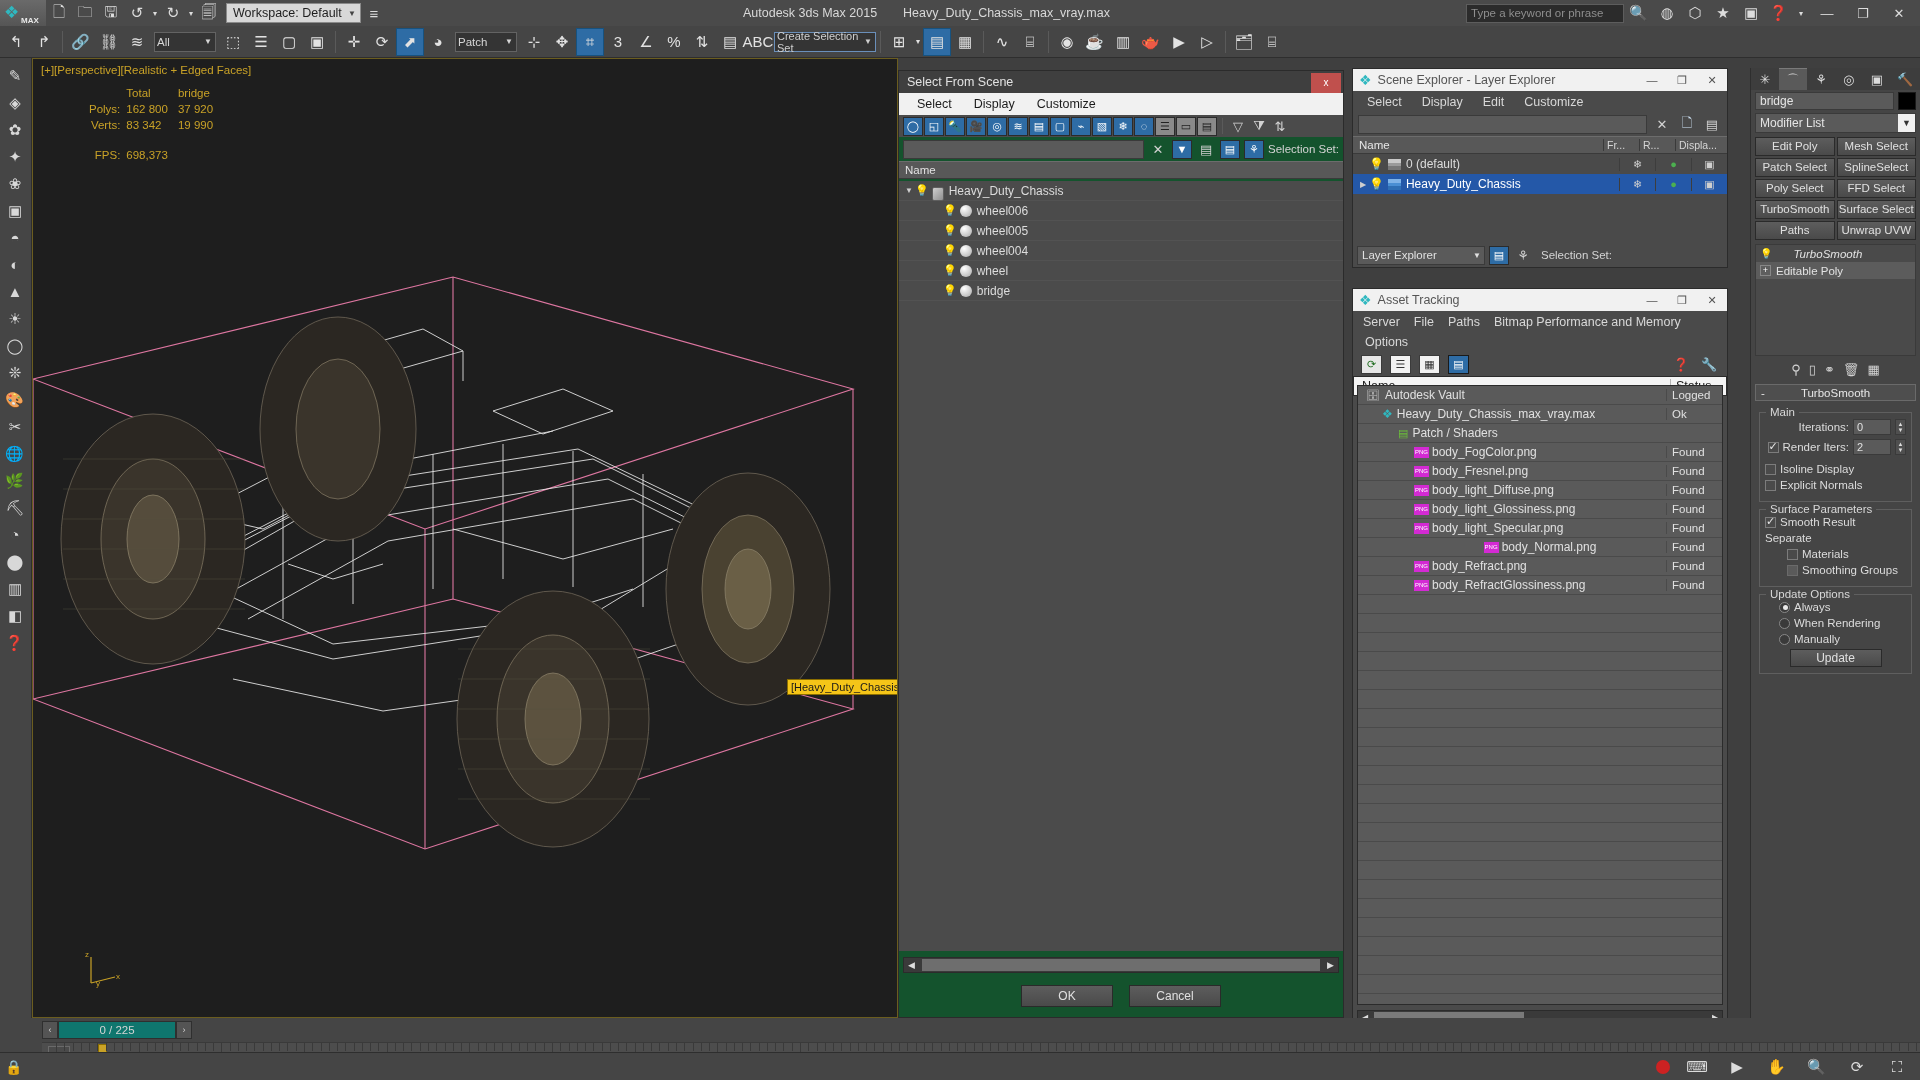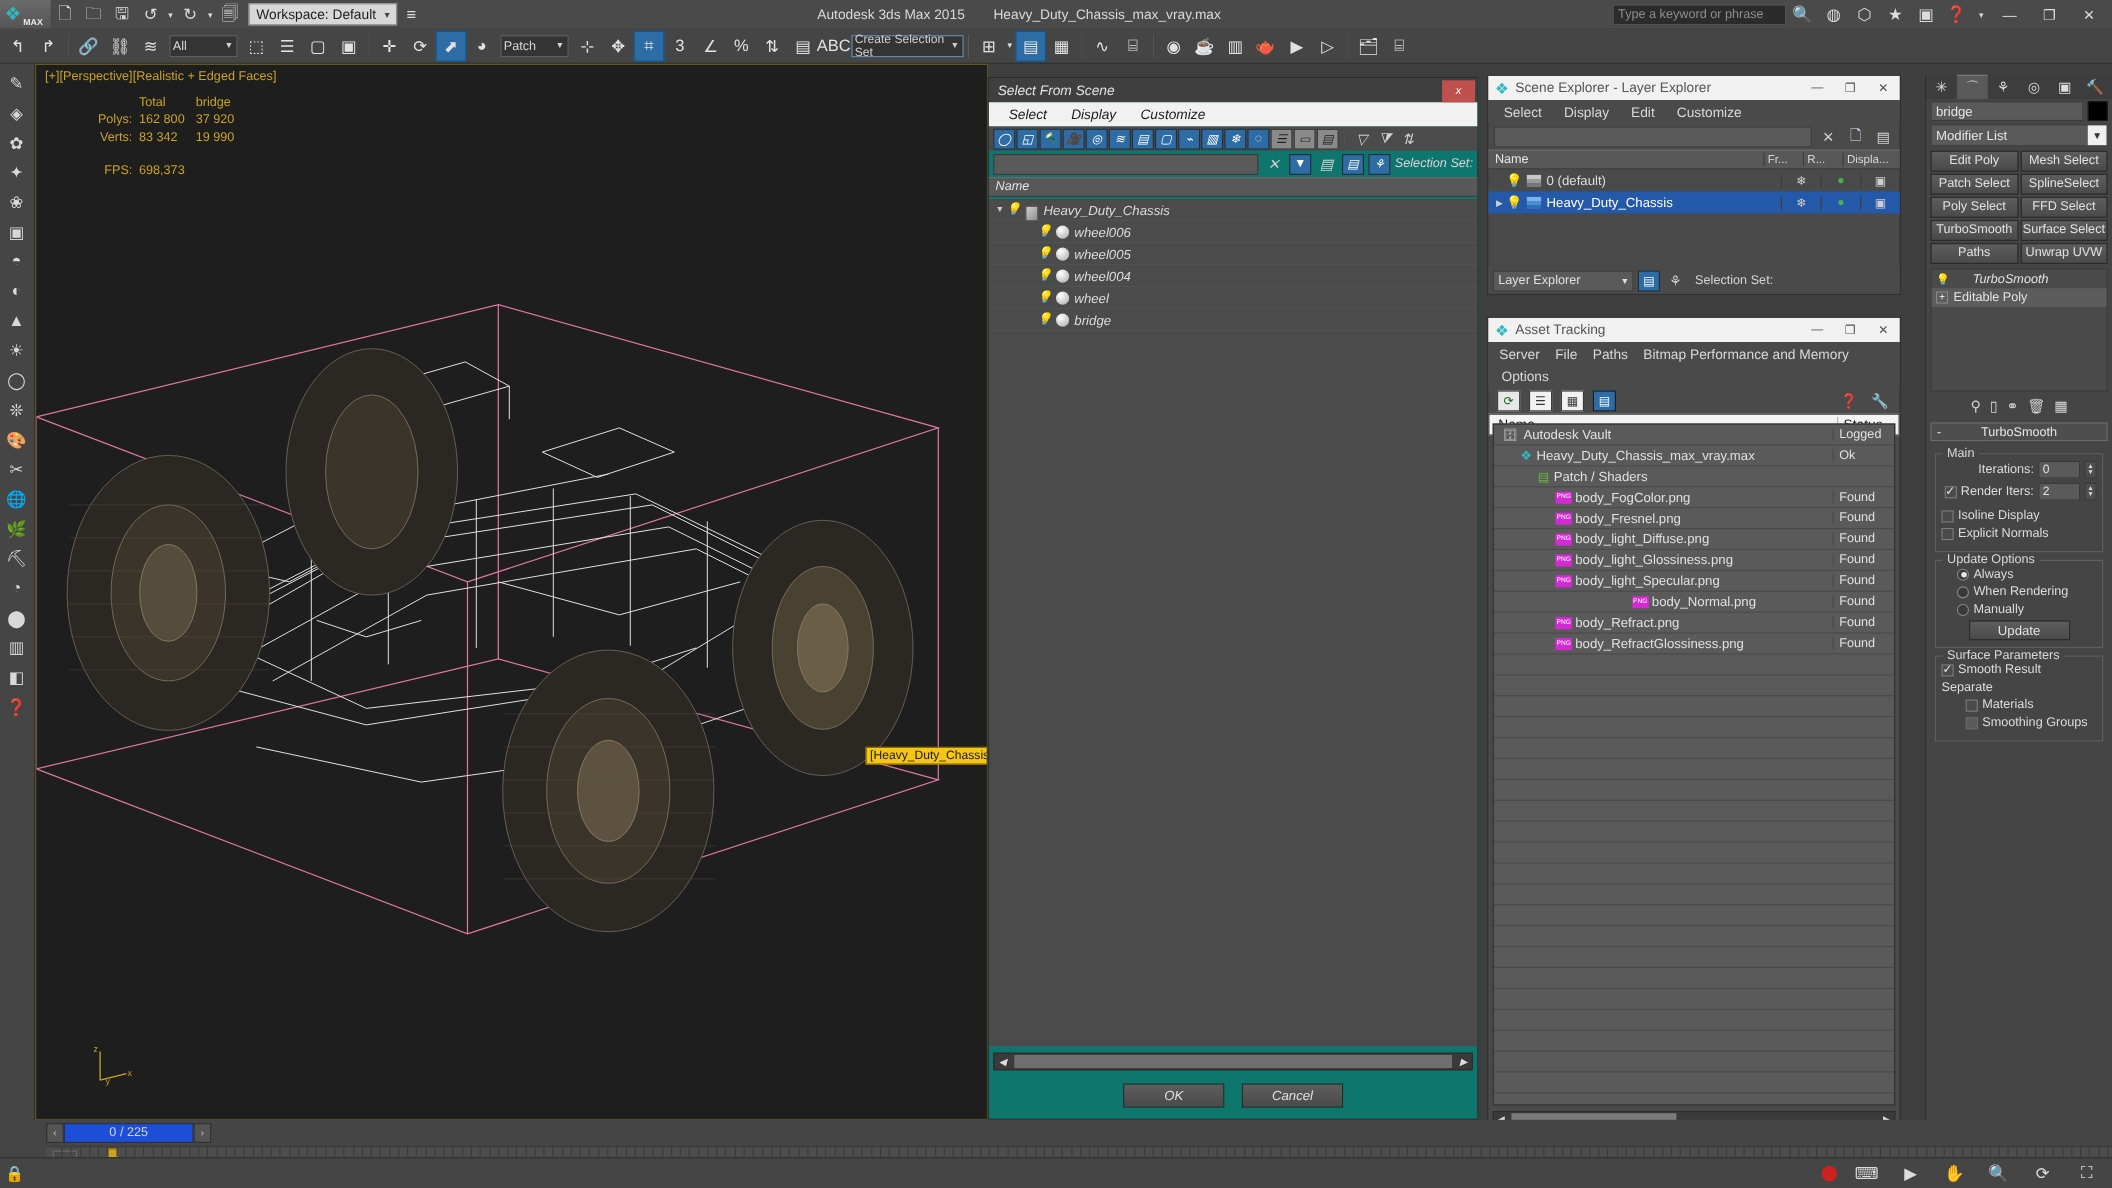--- a/index.html
+++ b/index.html
@@ -67,21 +67,21 @@
      line-height:16px; }
   #vp-stats table { border-collapse:collapse; }
   #vp-stats td { padding:0 10px 0 0; font-size:11.5px; color:#c9a227; }
   #vp-stats td.lbl { text-align:right; padding-right:6px;}
   #axis-gizmo { position:absolute; left:50px; bottom:26px; font-size:10px; color:#c9a227;}
   #obj-tooltip { position:absolute; background:#f5c518; color:#1a1a1a; font-size:11px;
      padding:1px 3px; border:1px solid #8a6d00; white-space:nowrap; }
 
   
   #sfs { position:absolute; left:898px; top:70px; width:446px; height:948px;
-     background:#0f766e; border:1px solid #2b2b2b;font-style:italic; }
+     background:#14532d; border:1px solid #2b2b2b; }
   #sfs-title { height:22px; background:#3f3f3f; display:flex; align-items:center;
      justify-content:space-between; padding-left:8px; font-size:12.5px; color:#e2e2e2; }
   #sfs-title .x { width:30px; height:20px; background:#c0504d; color:#fff;
      display:flex; align-items:center; justify-content:center; font-size:10px;
      margin:1px 2px 0 0; }
   #sfs-menu { height:22px; background:#f1f1f1; display:flex; align-items:center;
      gap:22px; padding-left:18px; color:#1b1b1b; font-size:12.5px; }
   #sfs-tools { height:22px; display:flex; align-items:center; padding:2px 4px; gap:1px;
      background:#4b4b4b;}
   .tt { width:20px; height:19px; border:1px solid #2b2b2b; display:flex;
@@ -247,21 +247,21 @@
      height:5px; border-radius:50%; background:#e8e8e8; }
   .upd-btn { width:92px; height:18px; line-height:16px; margin:2px auto 0 auto; }
 
   
   #trackbar-wrap { position:absolute; left:0; top:1018px; width:1920px; height:62px;
      background:#454545; }
   #frame-box { position:absolute; left:42px; top:3px; width:150px; height:18px;
      display:flex; align-items:center; }
   #frame-box .ar { width:16px; height:18px; background:#545454; border:1px solid #2f2f2f;
      display:flex; align-items:center; justify-content:center; font-size:9px;}
-  #frame-box .val { flex:1; height:18px; background:#1d4ed8; border:1px solid #2f2f2f;
+  #frame-box .val { flex:1; height:18px; background:#0f766e; border:1px solid #2f2f2f;
      color:#d4d4d4; font-size:11.5px; display:flex; align-items:center;
      justify-content:center; }
   #timeline { position:absolute; left:42px; top:24px; right:0; height:28px;
      background:#4d4d4d; border-top:1px solid #3a3a3a; }
   #tl-key { position:absolute; left:6px; top:3px; width:22px; height:20px;
      background:#4a4a4a; border:1px solid #6a6a6a; color:#ddd; font-size:9px;
      display:flex; align-items:center; justify-content:center;}
   #tl-slider { position:absolute; left:56px; top:1px; width:9px; height:26px;
      background:#c9a227; border:1px solid #8a6d00; }
   .tick { position:absolute; top:0; width:1px; background:#3a3a3a; }
@@ -933,53 +933,53 @@
           <span class="cbx"></span>
           <span>Isoline Display</span>
         </div>
         <div class="fr">
           <span class="cbx"></span>
           <span>Explicit Normals</span>
         </div>
       </div>
 
       <div class="grp">
+        <span class="gt">Surface Parameters</span>
+        <div class="fr">
+          <span class="cbx ck"></span>
+          <span>Smooth Result</span>
+        </div>
+        <div class="fr">
+          <span>Separate</span>
+        </div>
+        <div class="fr" style="padding-left:22px">
+          <span class="cbx"></span>
+          <span>Materials</span>
+        </div>
+        <div class="fr" style="padding-left:22px">
+          <span class="cbx dim"></span>
+          <span>Smoothing Groups</span>
+        </div>
+      </div>
+
+      <div class="grp">
         <span class="gt">Update Options</span>
         <div class="fr" style="padding-left:14px">
           <span class="rad on"></span>
           <span>Always</span>
         </div>
         <div class="fr" style="padding-left:14px">
           <span class="rad"></span>
           <span>When Rendering</span>
         </div>
         <div class="fr" style="padding-left:14px">
           <span class="rad"></span>
           <span>Manually</span>
         </div>
         <div class="btn upd-btn">Update</div>
-      </div>
-
-      <div class="grp">
-        <span class="gt">Surface Parameters</span>
-        <div class="fr">
-          <span class="cbx ck"></span>
-          <span>Smooth Result</span>
-        </div>
-        <div class="fr">
-          <span>Separate</span>
-        </div>
-        <div class="fr" style="padding-left:22px">
-          <span class="cbx"></span>
-          <span>Materials</span>
-        </div>
-        <div class="fr" style="padding-left:22px">
-          <span class="cbx dim"></span>
-          <span>Smoothing Groups</span>
-        </div>
       </div>
 
     </div>
   </div>
 </div>
 
 <div id="trackbar-wrap">
   <div id="frame-box">
     <div class="ar">‹</div>
     <div class="val">0 / 225</div>

